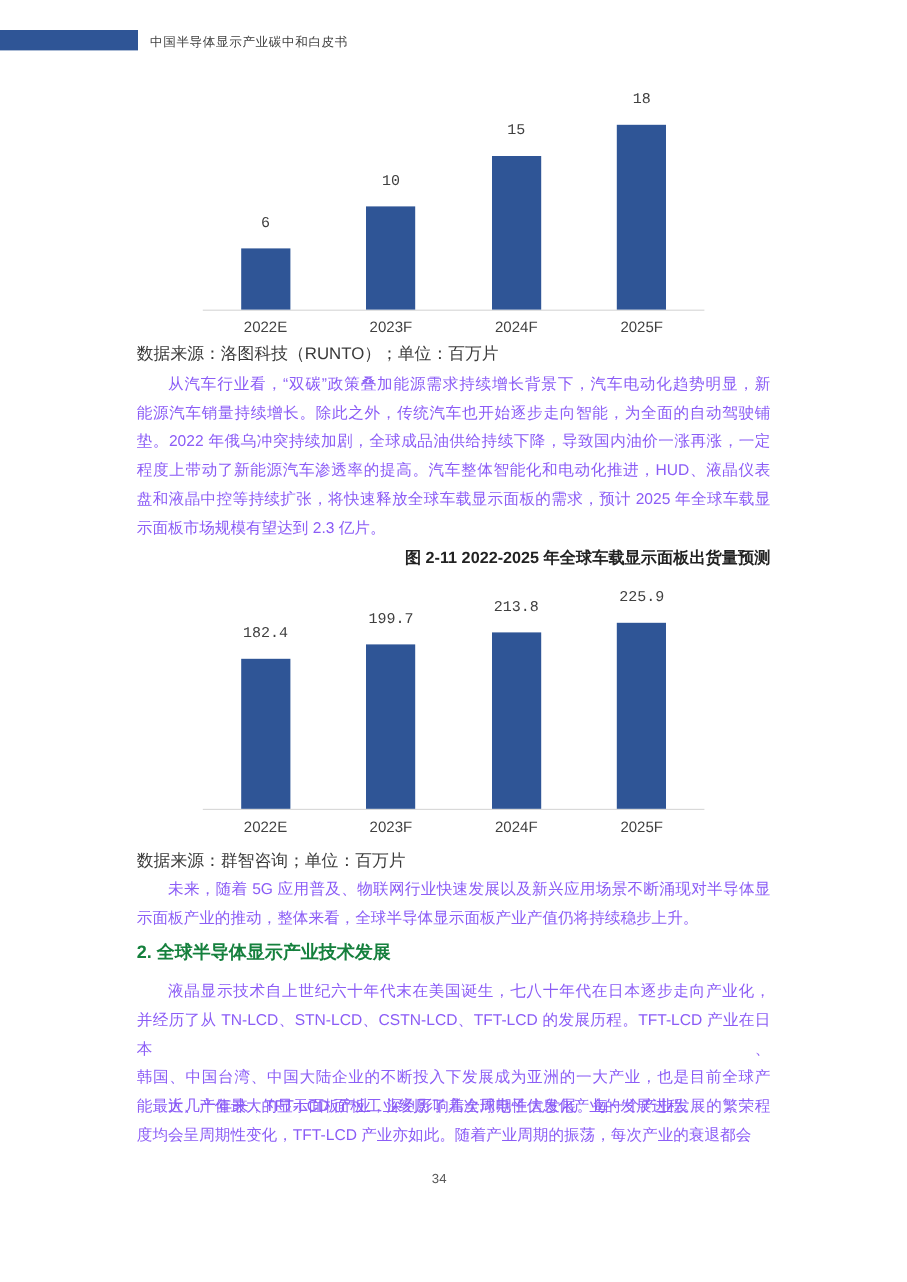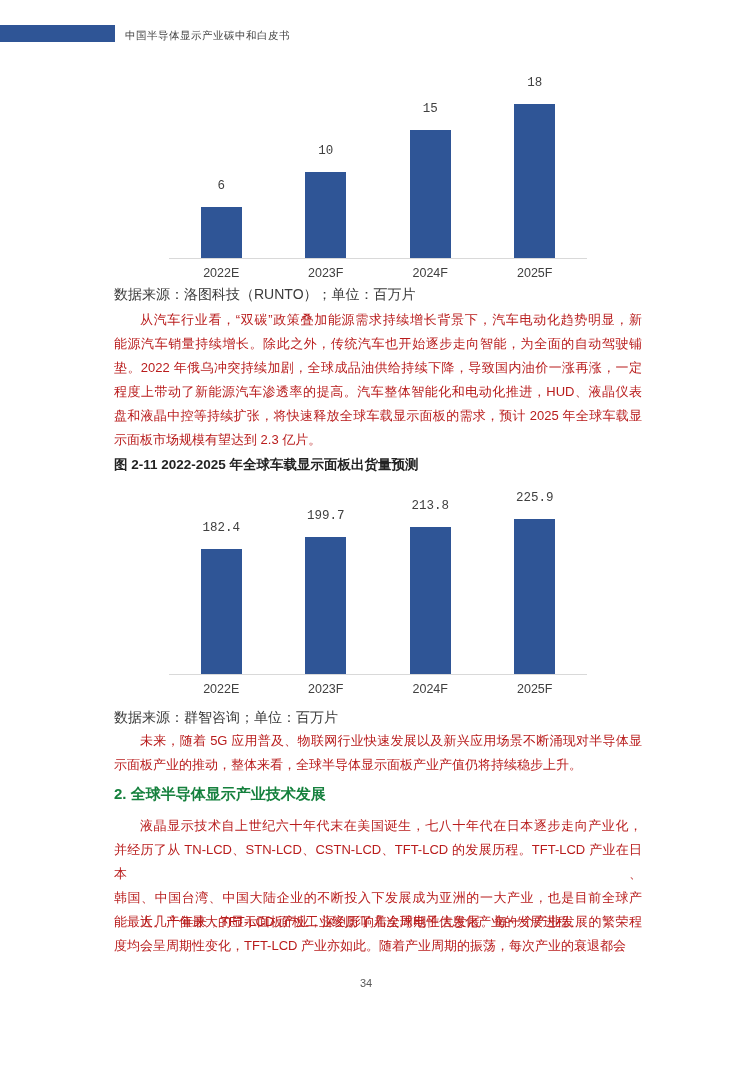--- a/index.html
+++ b/index.html
@@ -16,24 +16,24 @@
   .chart2{top:484px;}
   .plot{display:flex;align-items:flex-end;height:190px;border-bottom:1px solid #d9d9d9;}
   .bcol{flex:1 1 0;display:flex;flex-direction:column;align-items:center;justify-content:flex-end;font-family:Liberation Mono, monospace;}
   .bval{font-size:12.5px;line-height:14px;color:#404040;margin-bottom:14px;}
   .bar{width:41px;background:#2F5596;}
   .cats{display:flex;}
   .bcat{flex:1 1 0;text-align:center;font-size:12.5px;line-height:14px;color:#404040;padding-top:7px;}
   .source{position:absolute;left:114px;width:528px;margin:0;font-size:14px;line-height:14px;color:#3a3a3a;}
   .source1{top:287px;}
   .source2{top:710px;}
-  .fig-title{position:absolute;left:114px;top:455px;width:528px;margin:0;text-align:left;
+  .fig-title{position:absolute;left:114px;top:455px;width:528px;margin:0;text-align:right;
     font-size:13.5px;line-height:20px;font-weight:bold;color:#222;}
   
-  .para{position:absolute;left:114px;width:528px;font-size:13px;line-height:24px;color:#b91c1c;}
+  .para{position:absolute;left:114px;width:528px;font-size:13px;line-height:24px;color:#8b5cf6;}
   .para1{top:308px;}
   .para2{top:729px;}
   .para3{top:814px;}
   .para4{top:910px;}
   .pline{text-align:left;white-space:nowrap;}
   .pline.jfull{white-space:normal;text-align:justify;text-align-last:justify;}
   .pline.indent{text-indent:2em;}
   .section-heading{position:absolute;left:114px;top:783px;width:528px;margin:0;
     font-size:15px;line-height:22px;font-weight:bold;color:#15803d;}
   

